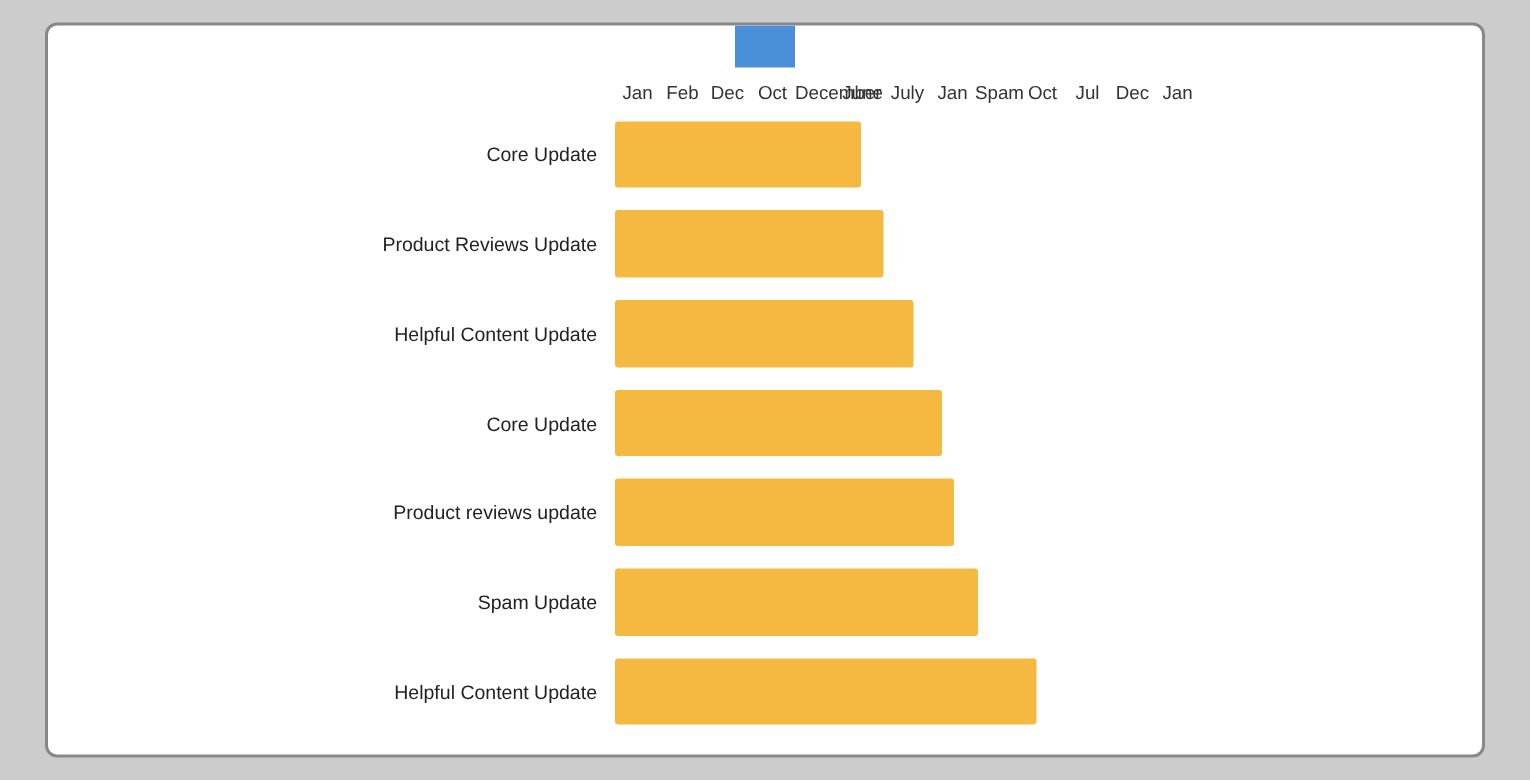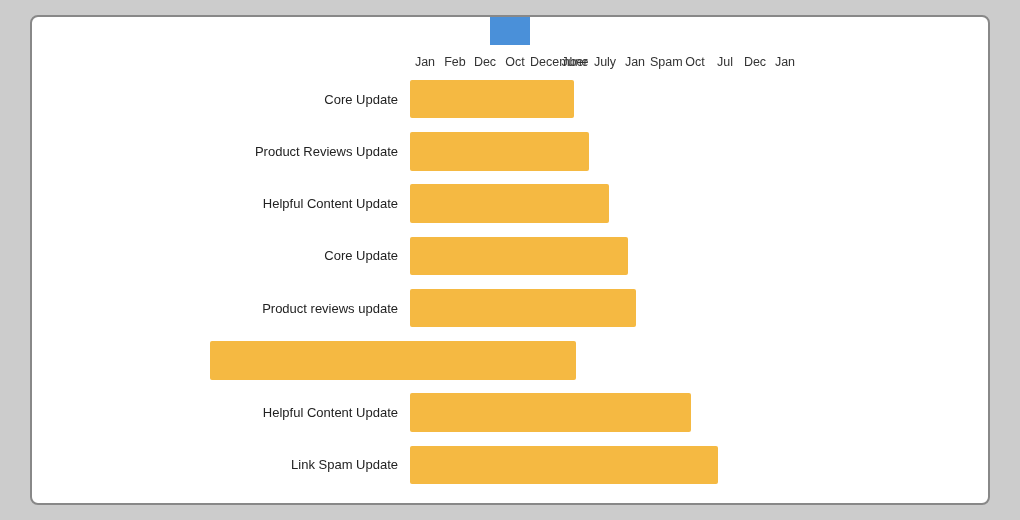--- a/index.html
+++ b/index.html
@@ -144,31 +144,26 @@
             <div class="bar" style="width: 56%; background: rgb(245, 185, 66);"></div>
           </div>
         </div>
         <div class="bar-row">
           <div class="bar-label">Product reviews update</div>
           <div class="bar-track">
             <div class="bar" style="width: 58%; background: rgb(245, 185, 66);"></div>
           </div>
         </div>
         <div class="bar-row">
+          <div class="bar-label">Spam Update</div>
           <div class="bar-track">
             <div class="bar" style="width: 62%; background: rgb(245, 185, 66);"></div>
           </div>
         </div>
         <div class="bar-row">
           <div class="bar-label">Helpful Content Update</div>
           <div class="bar-track">
             <div class="bar" style="width: 72%; background: rgb(245, 185, 66);"></div>
           </div>
         </div>
-        <div class="bar-row">
-          <div class="bar-label">Link Spam Update</div>
-          <div class="bar-track">
-            <div class="bar" style="width: 79%; background: rgb(245, 185, 66);"></div>
-          </div>
-        </div>
       </div>
   </div>
 </div>
 
 </body></html>

